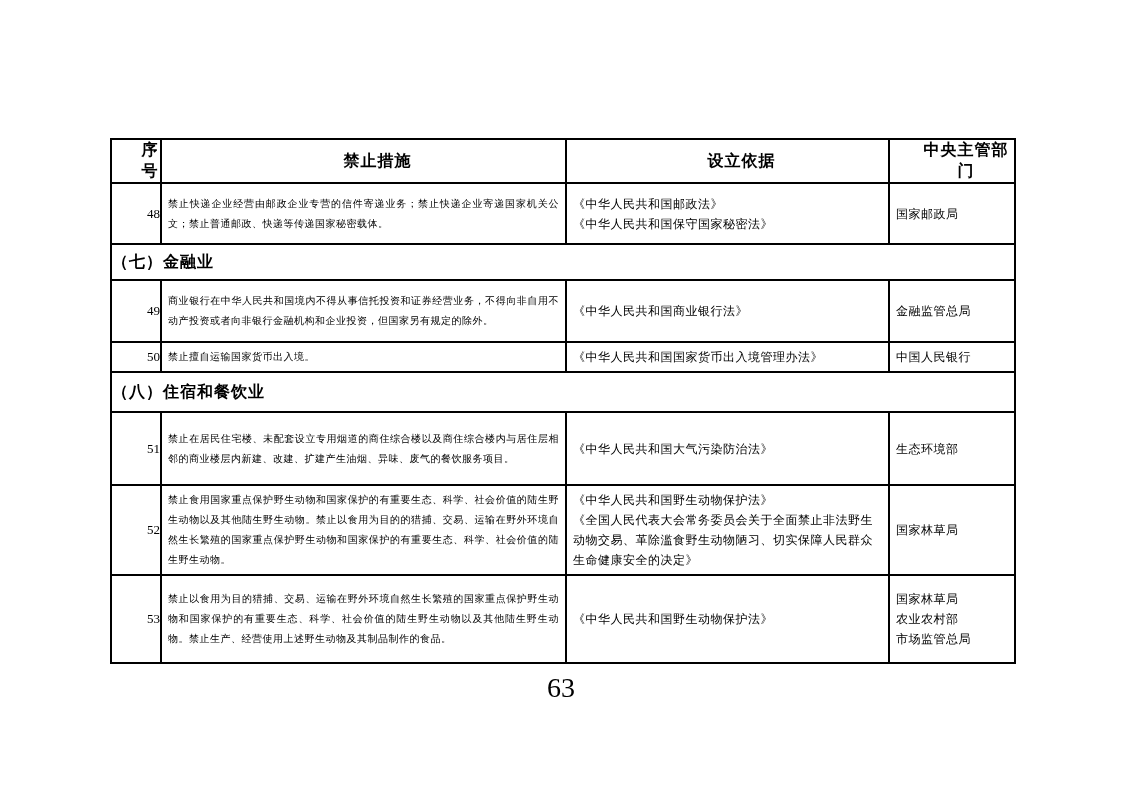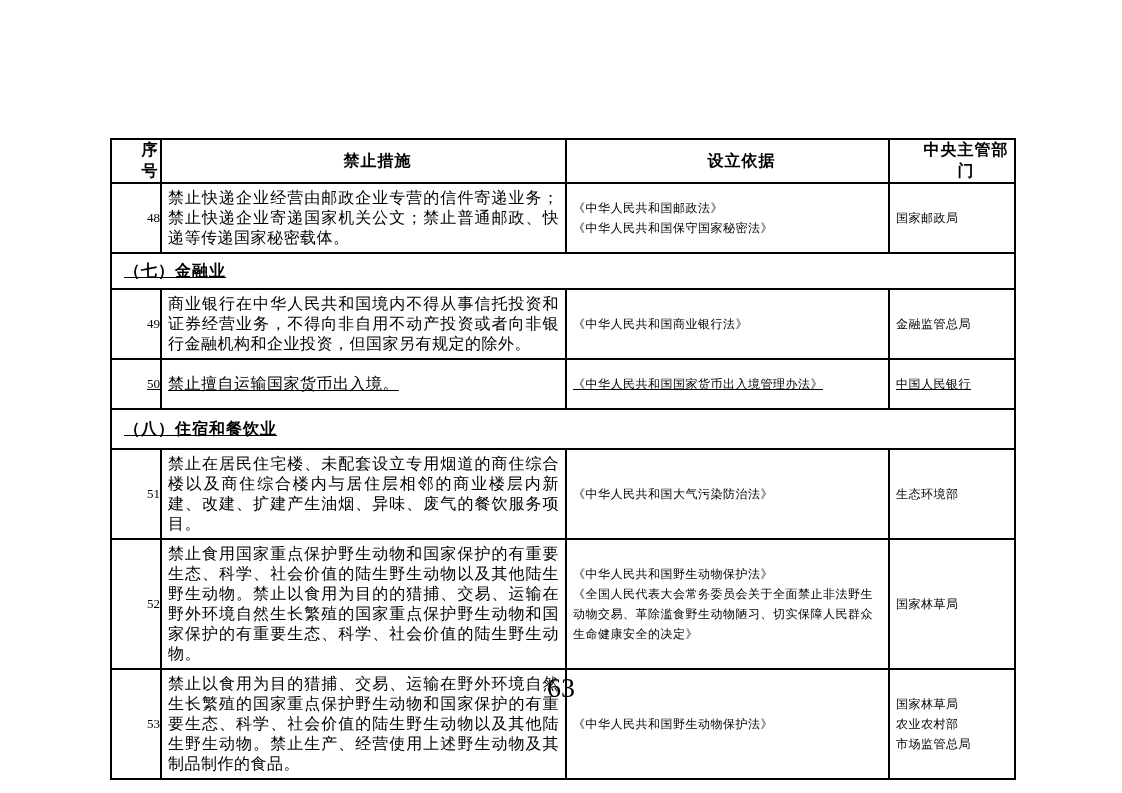--- a/index.html
+++ b/index.html
@@ -34,43 +34,42 @@
     letter-spacing:1px;
     padding-left:28px;
   }
   .c-no {
     text-align:right;
     font-size:13px;
   }
   .c-measure {
     text-align:justify;
     padding:4px 6px;
-    font-size:16px;
+    font-size:10px;
     line-height:20px;
     letter-spacing:0.5px;
   }
   .c-basis, .c-auth {
     padding:4px 6px;
     font-size:12px;
     line-height:20px;
     letter-spacing:0.5px;
   }
   .section-row td {
     font-family:"Liberation Sans","DejaVu Sans",sans-serif;
     font-weight:bold;
     font-size:16px;
-    padding-left:12px;
+    padding-left:0;
     letter-spacing:1px;
-    text-decoration:underline;
   }
   .rh-head { height:35px; }
   .rh-48   { height:61px; }
   .rh-s7   { height:36px; }
   .rh-49   { height:62px; }
-  .rh-50   { height:50px;text-decoration:underline; }
+  .rh-50   { height:30px; }
   .rh-s8   { height:40px; }
   .rh-51   { height:73px; }
   .rh-52   { height:89px; }
   .rh-53   { height:88px; }
   .page-number {
     position:absolute;
     top:672px;
     left:0;
     width:100%;
     text-align:center;

